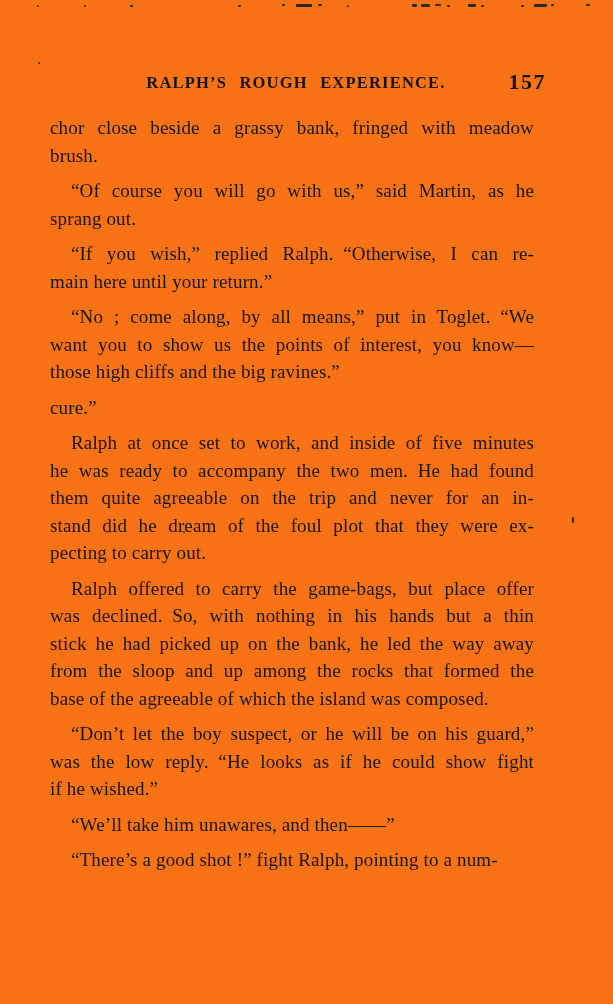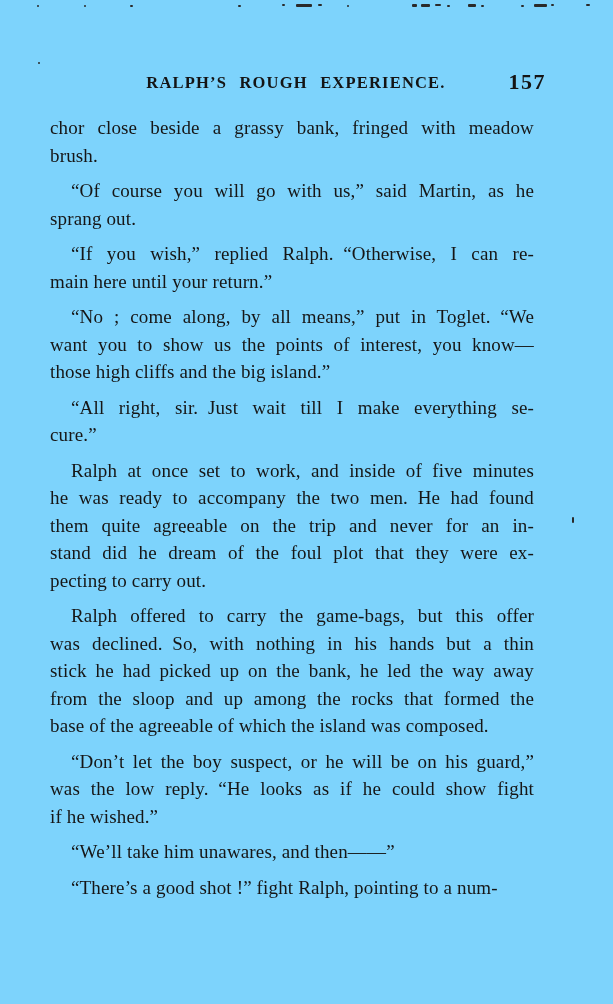--- a/index.html
+++ b/index.html
@@ -4,21 +4,21 @@
 <style>
   html, body {
     margin: 0;
     padding: 0;
     background: #ffffff;
   }
   .page {
     position: relative;
     width: 613px;
     height: 1004px;
-    background: #7dd3fc;
+    background: #f97316;
     overflow: hidden;
     font-family: "Liberation Serif", serif;
     color: #161616;
   }
   
   .speck {
     position: absolute;
     background: #2a2a2a;
     border-radius: 1px;
   }
@@ -115,35 +115,34 @@
         <div class="line j first">“Of course you will go with us,” said Martin, as he</div>
         <div class="line">sprang out.</div>
       </div>
       <div class="paragraph indent">
         <div class="line j first">“If you wish,” replied Ralph. “Otherwise, I can re-</div>
         <div class="line">main here until your return.”</div>
       </div>
       <div class="paragraph indent">
         <div class="line j first">“No ; come along, by all means,” put in Toglet. “We</div>
         <div class="line j">want you to show us the points of interest, you know—</div>
-        <div class="line">those high cliffs and the big island.”</div>
+        <div class="line">those high cliffs and the big ravines.”</div>
       </div>
       <div class="paragraph indent">
-        <div class="line j first">“All right, sir. Just wait till I make everything se-</div>
         <div class="line">cure.”</div>
       </div>
       <div class="paragraph indent">
         <div class="line j first">Ralph at once set to work, and inside of five minutes</div>
         <div class="line j">he was ready to accompany the two men. He had found</div>
         <div class="line j">them quite agreeable on the trip and never for an in-</div>
         <div class="line j">stand did he dream of the foul plot that they were ex-</div>
         <div class="line">pecting to carry out.</div>
       </div>
       <div class="paragraph indent">
-        <div class="line j first">Ralph offered to carry the game-bags, but this offer</div>
+        <div class="line j first">Ralph offered to carry the game-bags, but place offer</div>
         <div class="line j">was declined. So, with nothing in his hands but a thin</div>
         <div class="line j">stick he had picked up on the bank, he led the way away</div>
         <div class="line j">from the sloop and up among the rocks that formed the</div>
         <div class="line">base of the agreeable of which the island was composed.</div>
       </div>
       <div class="paragraph indent">
         <div class="line j first">“Don’t let the boy suspect, or he will be on his guard,”</div>
         <div class="line j">was the low reply. “He looks as if he could show fight</div>
         <div class="line">if he wished.”</div>
       </div>

